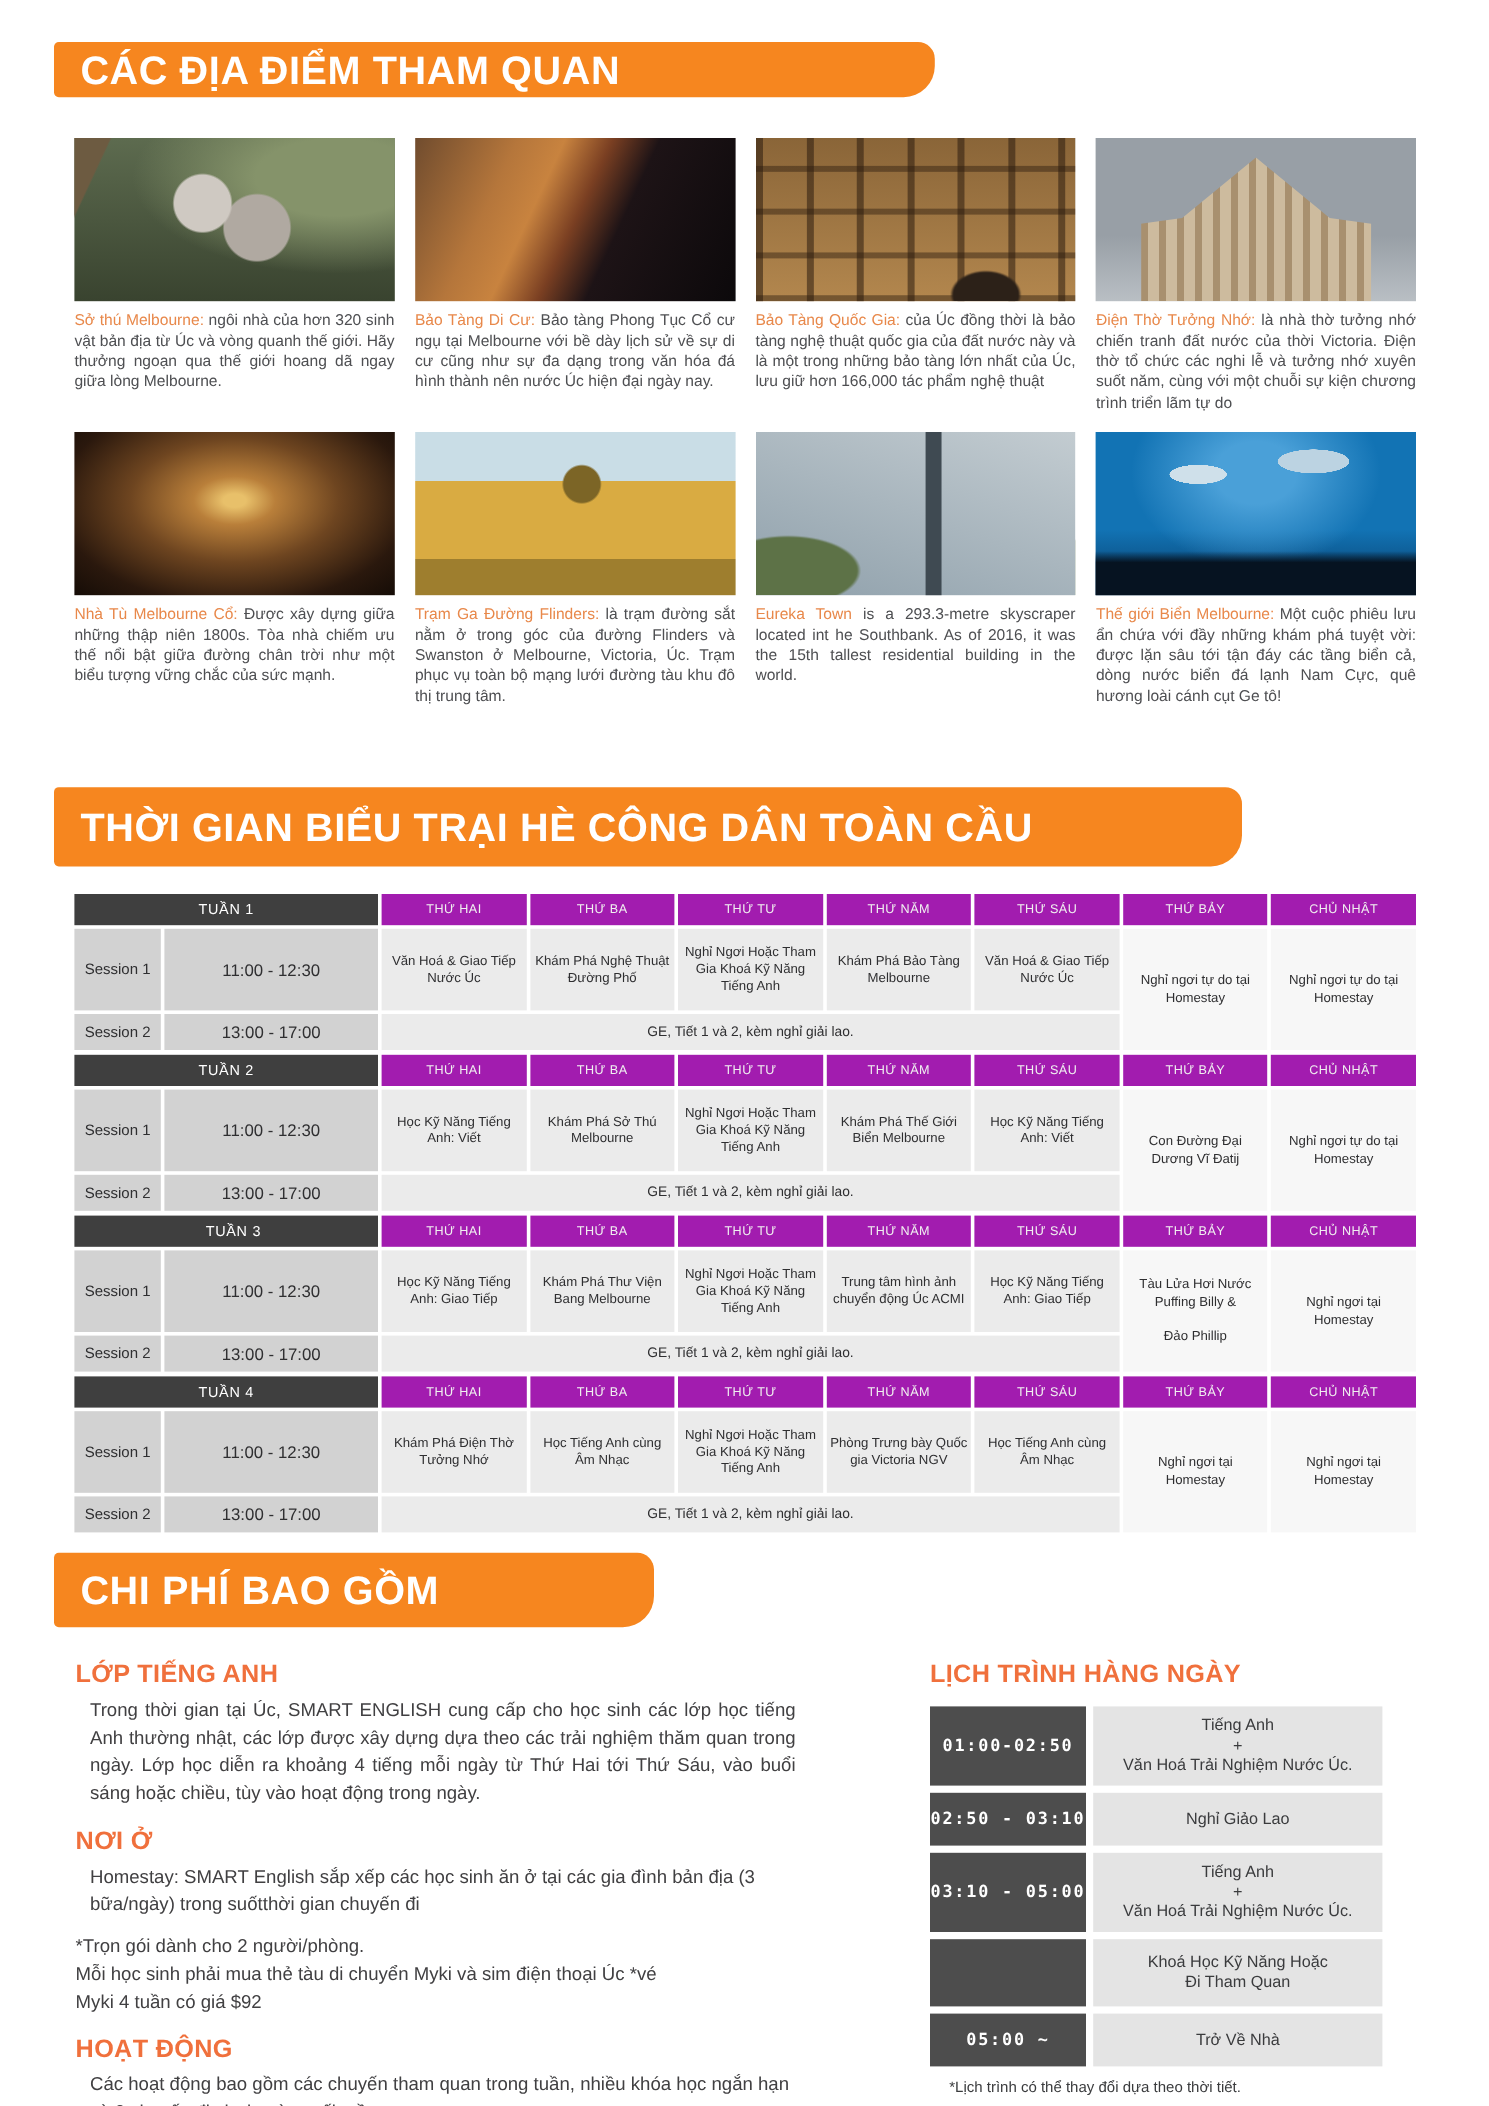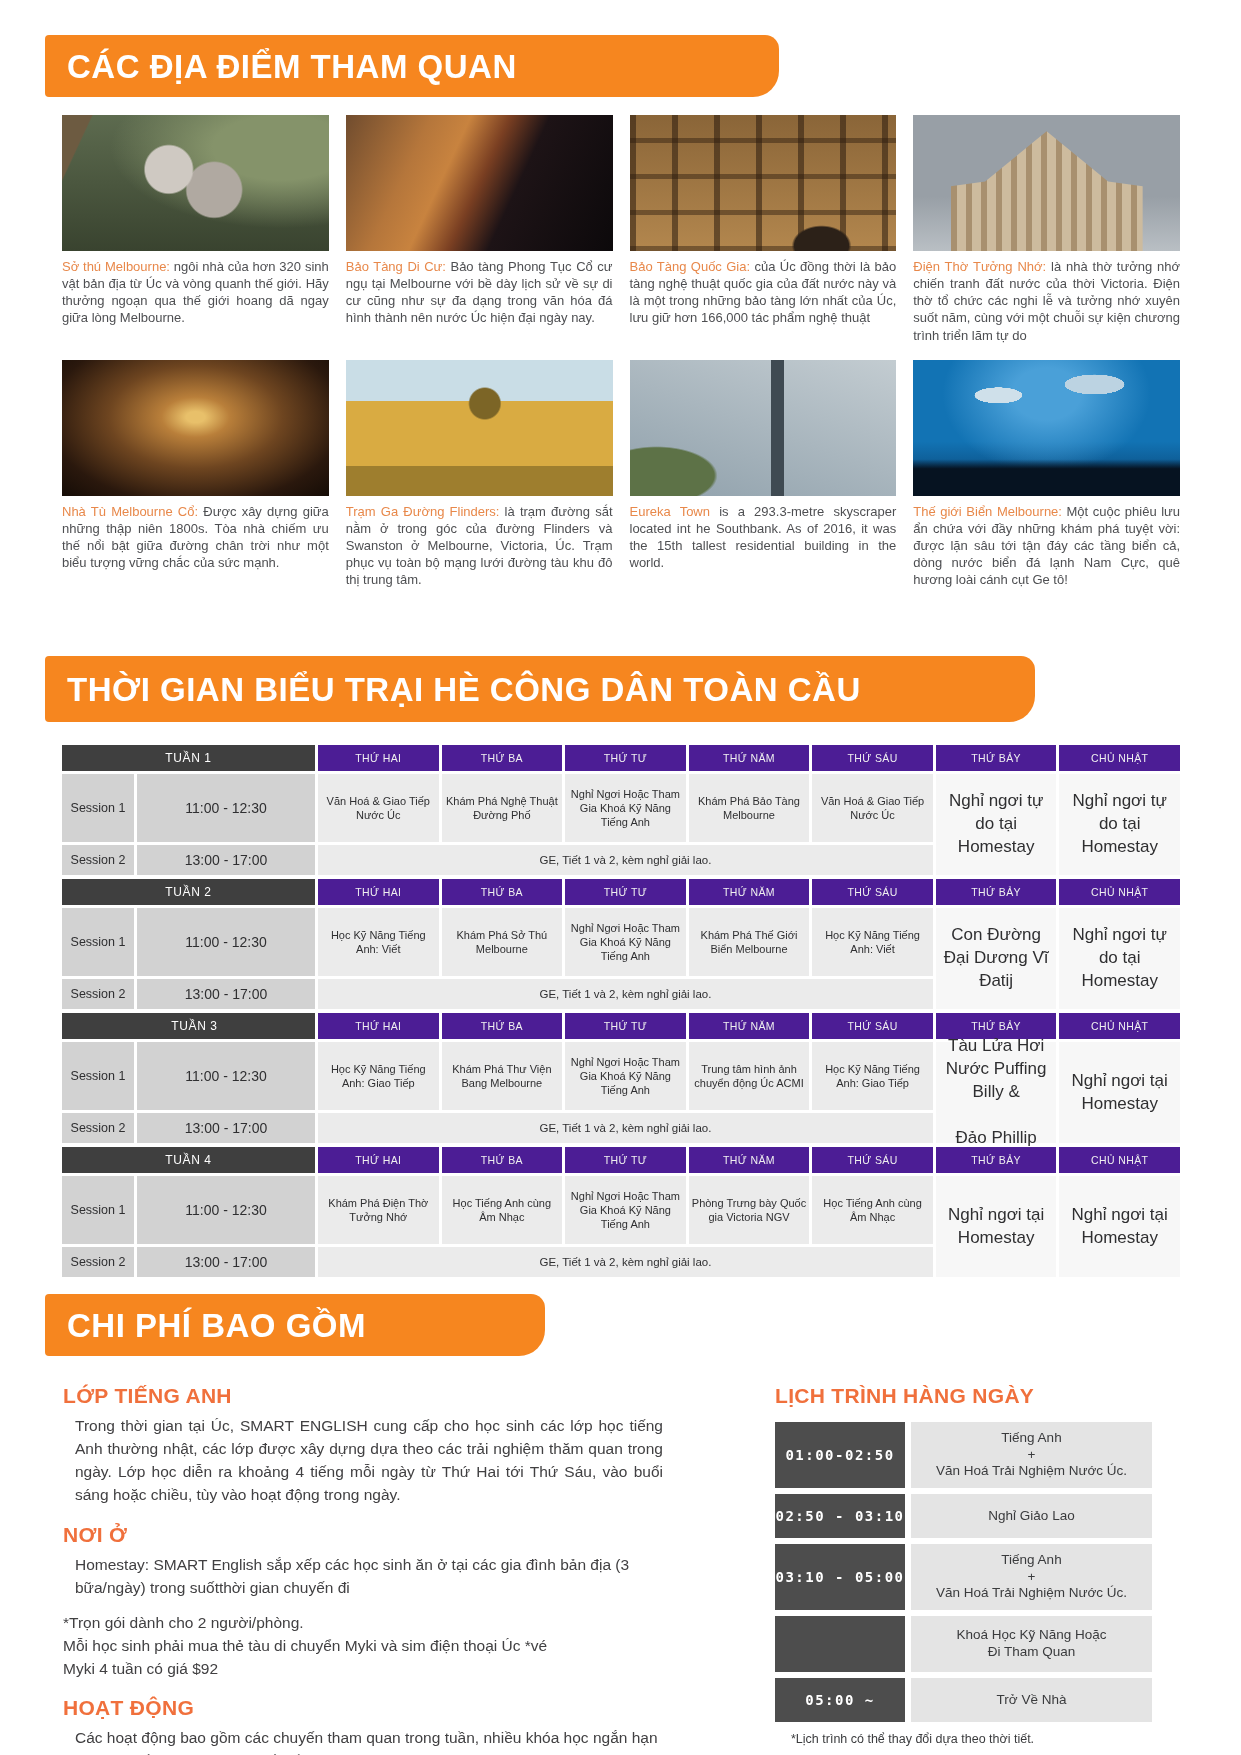--- a/index.html
+++ b/index.html
@@ -2,21 +2,21 @@
 <html><head>
 <meta charset="utf-8">
 <style>
   html,body{margin:0;padding:0;}
   body{width:1241px;height:1755px;background:#ffffff;font-family:"Liberation Sans",sans-serif;position:relative;overflow:hidden;color:#414042;}
   .page{position:absolute;inset:0;}
 
   
   .banner{position:absolute;background:#F6861F;color:#fff;font-weight:bold;display:flex;align-items:center;padding-left:22px;letter-spacing:.5px;border-radius:4px 14px 26px 4px;}
   .banner span{font-size:33px;line-height:1;}
-  .banner-1{left:45px;top:35px;width:712px;height:62px;}
+  .banner-1{left:45px;top:35px;width:712px;height:46px;}
   .banner-2{left:45px;top:656px;width:968px;height:66px;}
   .banner-3{left:45px;top:1294px;width:478px;height:62px;}
 
   
   .attractions{position:absolute;left:62px;top:115px;width:1118px;display:grid;grid-template-columns:repeat(4,1fr);column-gap:17px;row-gap:16px;}
   .attraction{display:flex;flex-direction:column;}
   .photo{width:100%;height:136px;}
   .caption{margin:7px 0 0;font-size:13px;line-height:1.32;text-align:justify;color:#4E4F52;}
   .caption .lead{color:#E8884A;}
 
@@ -50,25 +50,25 @@
     radial-gradient(24px 8px at 32% 26%,#cfe0ea 0 99%,rgba(0,0,0,0) 100%),
     radial-gradient(30px 10px at 68% 18%,#bcd3e2 0 99%,rgba(0,0,0,0) 100%),
     radial-gradient(ellipse at 50% 25%,#4aa0d8 0 18%,rgba(0,0,0,0) 55%),
     linear-gradient(#1273b4 0 60%,#083a66 100%);}
 
   
   .schedule{position:absolute;left:62px;top:745px;width:1118px;}
   .week{display:grid;grid-template-columns:72px 178px repeat(7,1fr);grid-template-rows:26px 68px 30px;gap:3px;margin-bottom:4px;}
   .cell{display:flex;align-items:center;justify-content:center;text-align:center;}
   .wk-label{background:#3F3F3F;color:#fff;font-size:12px;letter-spacing:.6px;}
-  .day-head{background:#4c1d95;color:#F0F0F0;font-size:10.5px;letter-spacing:.4px;}
+  .day-head{background:#a21caf;color:#F0F0F0;font-size:10.5px;letter-spacing:.4px;}
   .s-label{background:#D2D2D2;color:#2F2F31;font-size:12.5px;}
   .s-time{background:#D2D2D2;color:#2F2F31;font-size:14px;}
   .act{background:#EBEBEB;color:#2F2F31;font-size:11px;line-height:1.3;padding:2px 3px;}
-  .wkend{background:#F7F7F7;color:#2F2F31;font-size:17px;line-height:1.35;padding:2px 4px;white-space:pre-line;}
+  .wkend{background:#F7F7F7;color:#2F2F31;font-size:11px;line-height:1.35;padding:2px 4px;white-space:pre-line;}
   .ge{background:#EBEBEB;color:#2F2F31;font-size:11.5px;}
 
   
   .bottom-left{position:absolute;left:63px;top:1384px;width:600px;}
   .subhead{color:#F0703C;font-size:21px;font-weight:bold;margin:0 0 7px;letter-spacing:.3px;}
   .bottom-left p{margin:0 0 12px;font-size:15.5px;line-height:1.48;color:#414042;padding-left:12px;}
   .bottom-left p.just{text-align:justify;}
   .bottom-left .gap{margin-top:16px;}
   .notes{white-space:pre-line;padding-left:0 !important;}
 

